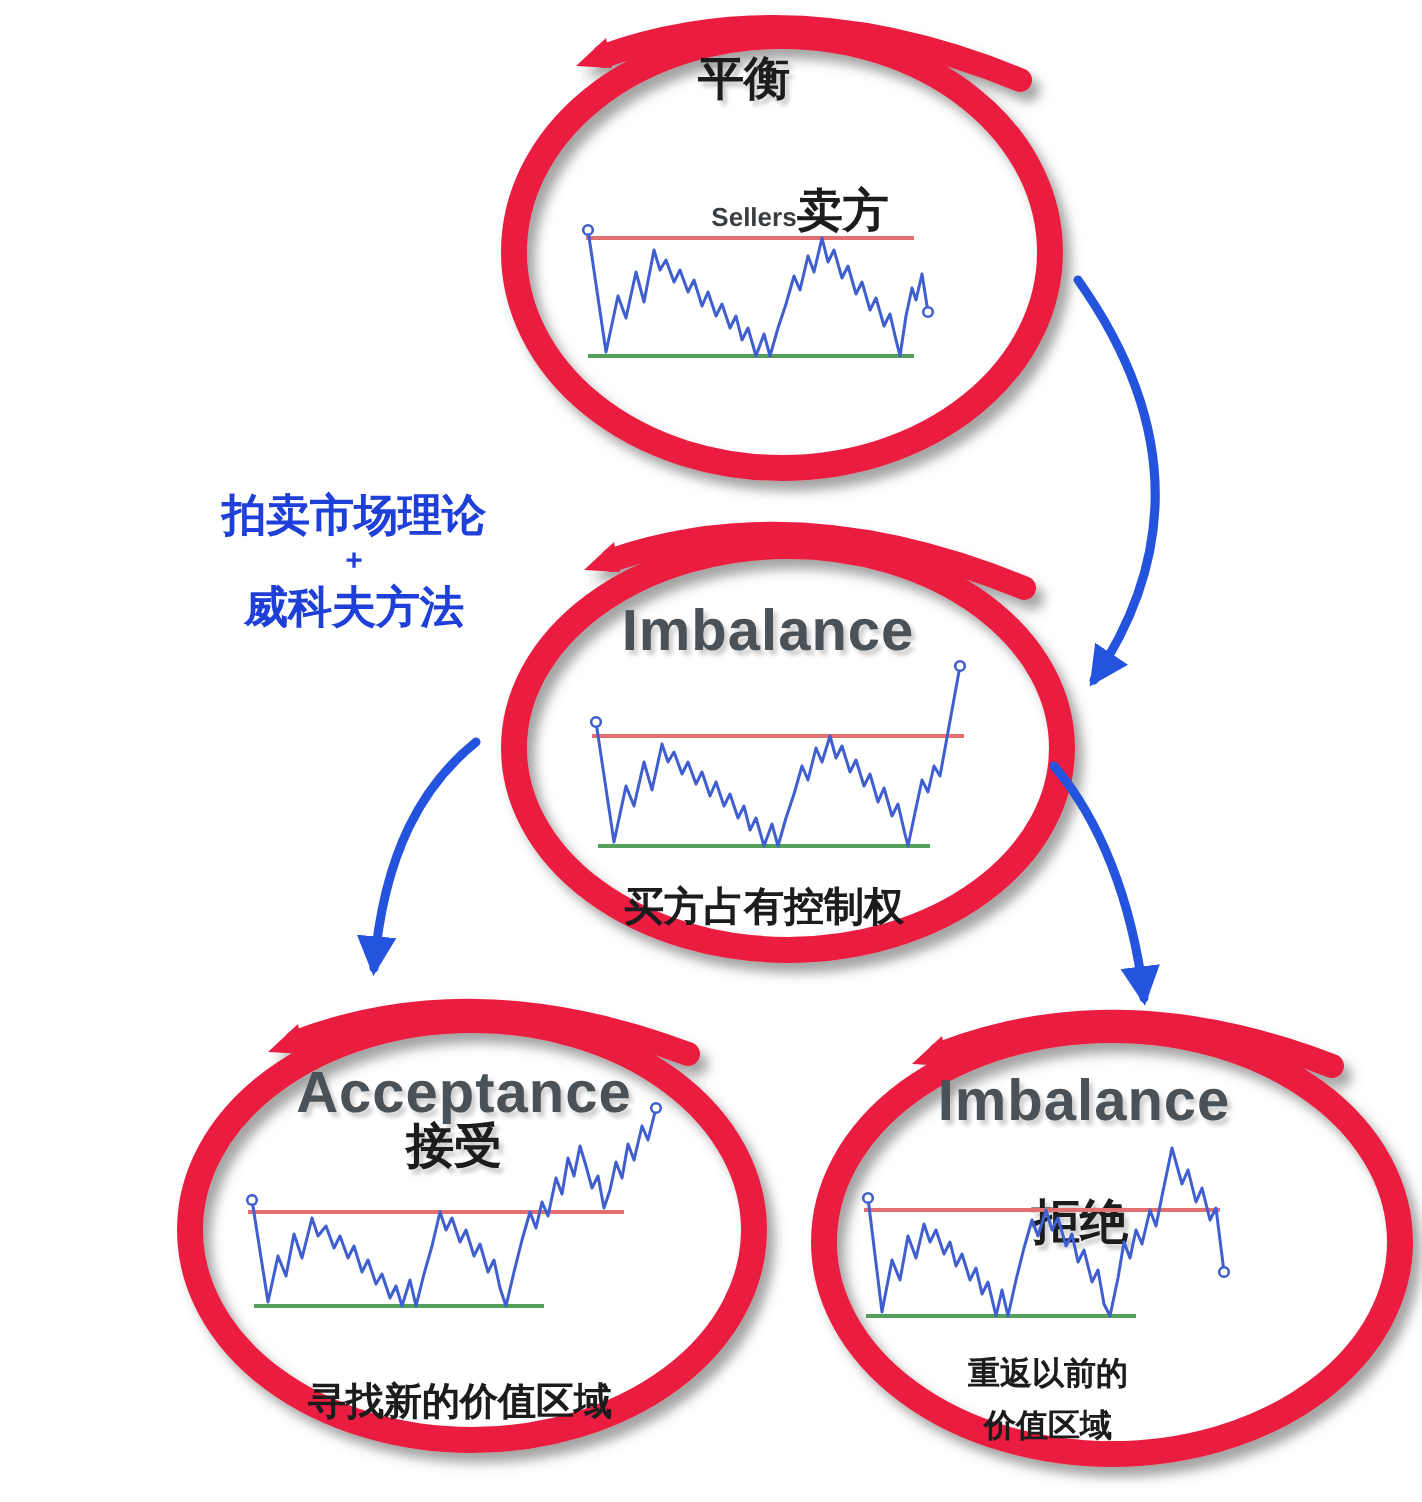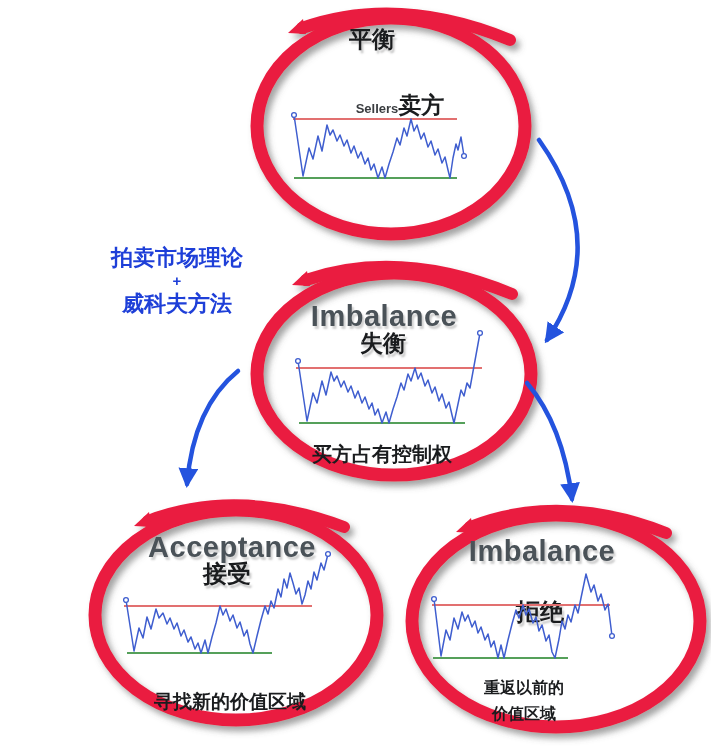--- a/index.html
+++ b/index.html
@@ -95,21 +95,20 @@
   <svg class="chart" style="left:290px;top:110px;" width="178" height="78" viewBox="0 0 178 78">
     <line class="res-line" x1="3" y1="9" x2="167" y2="9"></line>
     <line class="sup-line" x1="4" y1="68" x2="167" y2="68"></line>
     <polyline class="price-line" points="4,5 13,66 19,38 23,49 28,26 32,41 37,15 40,25 43,20 47,31 50,25 54,36 57,30 61,43 64,36 68,48 71,42 75,54 78,48 81,60 84,54 88,68 92,57 95,68 99,54 103,42 107,28 110,35 114,18 117,26 121,9 124,21 127,15 131,29 134,23 138,37 141,31 145,45 148,39 152,53 155,47 158,60 160,68 163,48 166,34 168,40 171,27 174,46"></polyline>
     <circle class="price-marker" cx="4" cy="5" r="2.4"></circle>
     <circle class="price-marker" cx="174" cy="46" r="2.4"></circle>
   </svg>
 
 
   <div class="abs title-en" style="left:284px;top:300px;width:200px;font-size:29px;line-height:32px;">Imbalance</div>
-  <div class="abs title-zh" style="left:283px;top:330px;width:200px;font-size:23px;line-height:26px;">失衡</div>
 
   <svg class="chart" style="left:294px;top:328px;" width="190" height="100" viewBox="0 0 190 100">
     <line class="res-line" x1="2" y1="40" x2="188" y2="40"></line>
     <line class="sup-line" x1="5" y1="95" x2="171" y2="95"></line>
     <polyline class="price-line" points="4,33 13,93 19,65 23,75 28,53 32,67 37,44 40,53 43,48 47,59 50,53 54,64 57,58 61,70 64,63 68,75 71,69 75,81 78,75 81,87 84,81 88,95 92,84 95,95 99,81 103,69 107,55 110,62 114,46 117,53 121,40 124,51 127,45 131,58 134,52 138,65 141,59 145,73 148,66 152,80 155,74 158,87 160,95 164,76 167,62 170,68 173,55 176,60 186,5"></polyline>
     <circle class="price-marker" cx="4" cy="33" r="2.4"></circle>
     <circle class="price-marker" cx="186" cy="5" r="2.4"></circle>
   </svg>
 
   <div class="abs caption" style="left:282px;top:430px;width:200px;font-size:20px;line-height:24px;">买方占有控制权</div>

